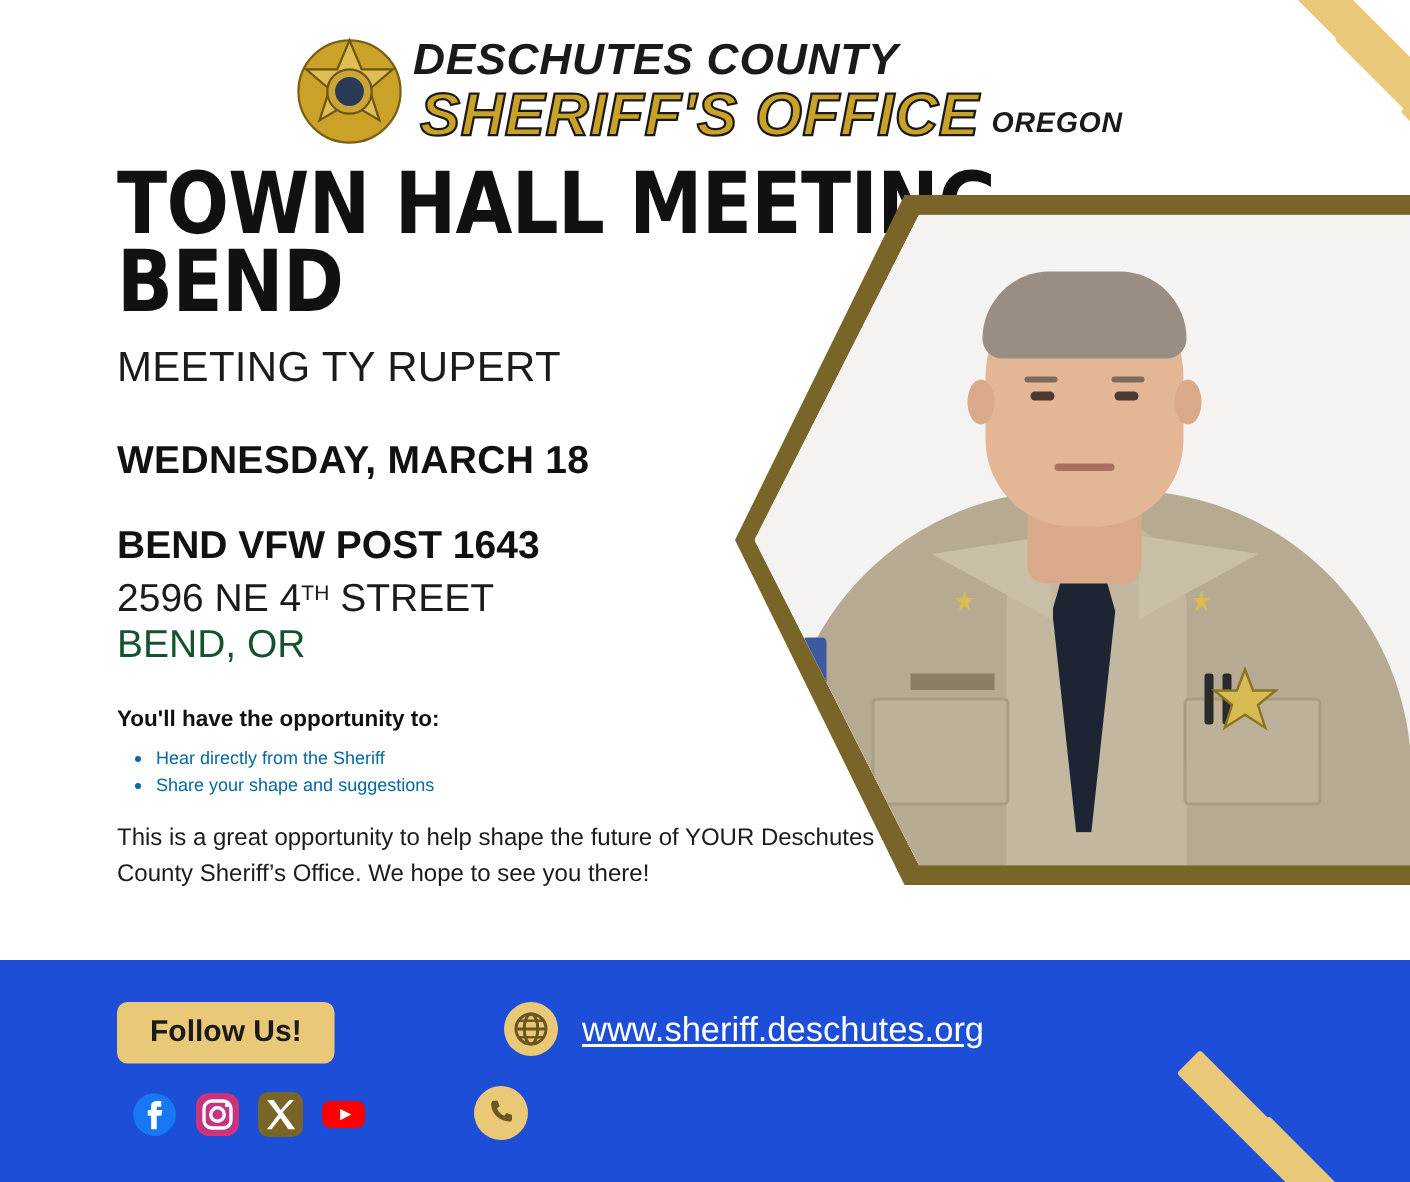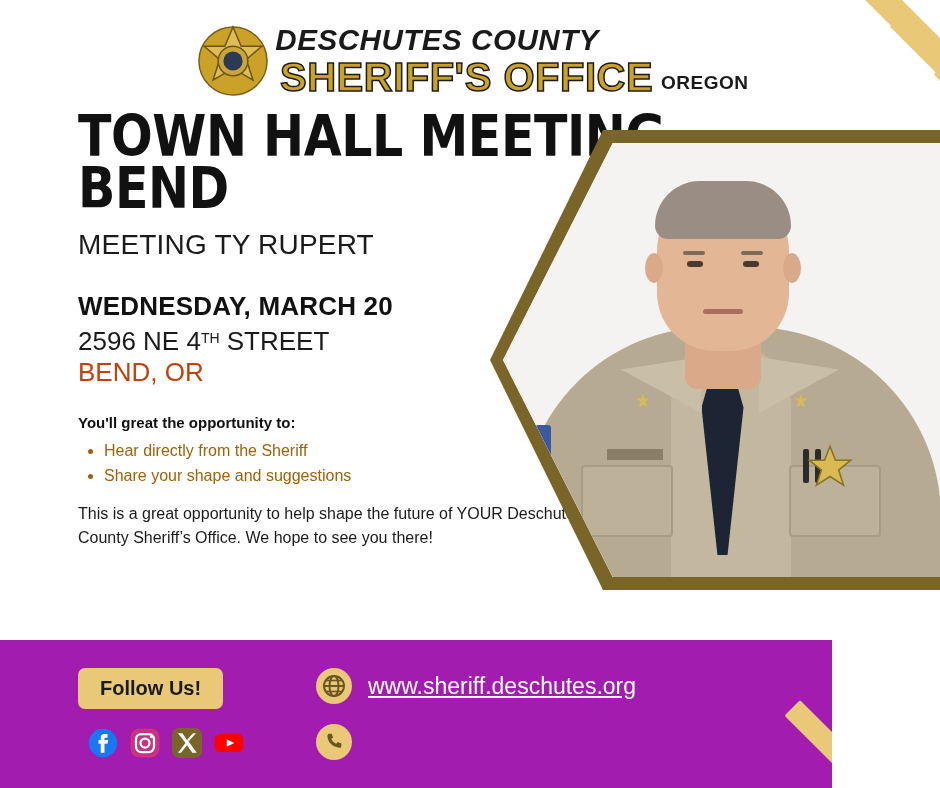--- a/index.html
+++ b/index.html
@@ -51,20 +51,21 @@
     color: #1a1a1a;
     font-style: italic;
     transform: scaleX(1.02);
     white-space: nowrap;
   }
   .logo-line2 {
     font-family: "Liberation Sans", sans-serif;
     font-weight: bold;
     font-size: 40px;
     color: #c9a227;
+    font-style: italic;
     -webkit-text-stroke: 1.5px #1a1a1a;
     letter-spacing: 0.5px;
     white-space: nowrap;
     margin-top: 2px;
   }
   .logo-line2 .or {
     font-size: 19px;
     color: #1a1a1a;
     -webkit-text-stroke: 0px;
     margin-left: 8px;
@@ -104,29 +105,29 @@
     margin-top: 4px;
   }
   .venue {
     font-size: 26px;
     font-weight: bold;
     color: #111111;
     margin-top: 26px;
   }
   .addr1 { font-size: 26px; color: #1b1b1b; margin-top: 4px; }
   .addr1 sup { font-size: 14px; vertical-align: 7px; }
-  .addr2 { font-size: 26px; color: #c2410c; margin-top: 0px; }
+  .addr2 { font-size: 26px; color: #14532d; margin-top: 0px; }
 
   .opp-head {
     font-size: 15px; font-weight: bold; color: #111;
     margin-top: 26px;
   }
   .opp-list { margin: 8px 0 0 26px; }
   .opp-list li {
-    font-size: 16px; color: #a16207; line-height: 1.55;
+    font-size: 12px; color: #0369a1; line-height: 1.55;
   }
   .closing {
     font-size: 16px; color: #1b1b1b; line-height: 1.5;
     margin-top: 14px; width: 510px;
   }
 
   
   .hex-wrap {
     position: absolute; right: -2px; top: 130px;
     width: 452px; height: 460px;
@@ -219,22 +220,22 @@
     background: #3c5aa0; border-radius: 3px;
   }
   .p-pin-l, .p-pin-r {
     position: absolute; top: 250px; width: 16px; height: 16px;
   }
   .p-pin-l { left: 132px; }
   .p-pin-r { left: 290px; }
 
   
   .footer {
-    position: absolute; left: 0; bottom: 0; width: 832px; height: 148px;
-    background: #a21caf;
+    position: absolute; left: 0; bottom: 0; width: 940px; height: 148px;
+    background: #1d4ed8;
     overflow: hidden;
   }
   .footer .stripe-f {
     position: absolute; transform: rotate(45deg); transform-origin: top left;
     background: #e9c877; border-radius: 2px;
   }
   .sf-a { top: 60px; left: 800px; width: 200px; height: 22px; }
   .sf-b { top: 104px; left: 846px; width: 200px; height: 22px; }
 
   .follow-pill {
@@ -244,21 +245,21 @@
     padding: 9px 22px; border-radius: 7px;
     white-space: nowrap;
   }
   .social-row {
     position: absolute; left: 88px; top: 88px;
     display: flex; align-items: center; gap: 12px;
   }
   .soc { width: 30px; height: 30px; border-radius: 7px; display: block; }
 
   .contact-row {
-    position: absolute; left: 316px; top: 28px;
+    position: absolute; left: 336px; top: 28px;
     display: flex; align-items: center; gap: 16px;
   }
   .contact-row2 {
     position: absolute; left: 316px; top: 84px;
     display: flex; align-items: center; gap: 16px;
   }
   .circ {
     width: 36px; height: 36px; border-radius: 50%;
     background: #e9c877; display: flex; align-items: center; justify-content: center;
     flex: 0 0 auto;
@@ -294,28 +295,29 @@
         <span>SHERIFF'S OFFICE</span><span class="or">OREGON</span>
       </div>
     </div>
   </div>
 
   <div class="content">
     <div class="title">TOWN HALL MEETING</div>
     <div class="title">BEND</div>
     <div class="subtitle">MEETING TY RUPERT</div>
 
-    <div class="date">WEDNESDAY, MARCH 20</div>
-
+    <div class="date">WEDNESDAY, MARCH 18</div>
+
+    <div class="venue">BEND VFW POST 1643</div>
     <div class="addr1">
       <span>2596 NE 4</span><sup>TH</sup><span> STREET</span>
     </div>
     <div class="addr2">BEND, OR</div>
 
-    <div class="opp-head">You'll great the opportunity to:</div>
+    <div class="opp-head">You'll have the opportunity to:</div>
     <ul class="opp-list">
       <li>Hear directly from the Sheriff</li>
       <li>Share your shape and suggestions</li>
     </ul>
 
     <div class="closing">This is a great opportunity to help shape the future of YOUR Deschutes County Sheriff’s Office. We hope to see you there!</div>
   </div>
 
   <div class="hex-wrap">
     <div class="hex-outer"></div>

